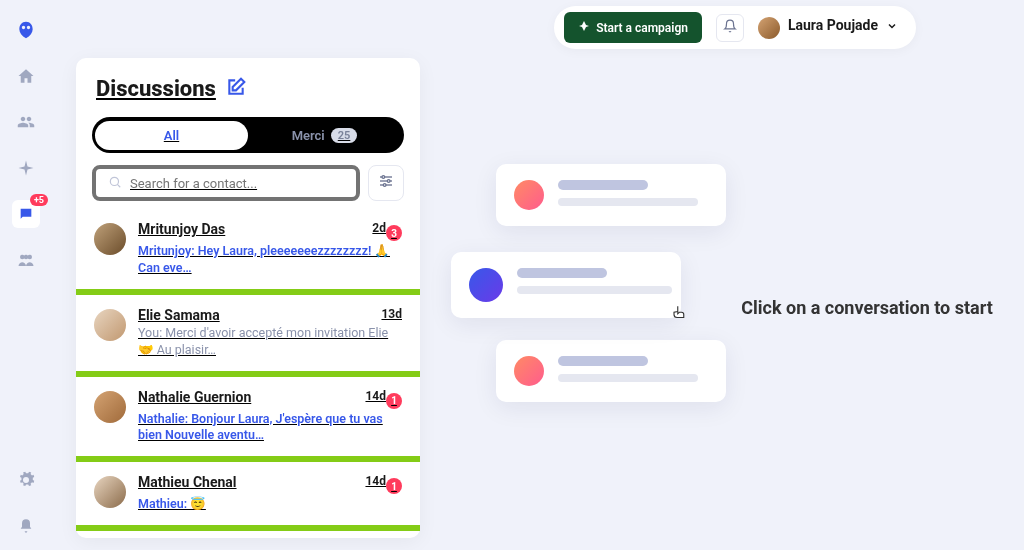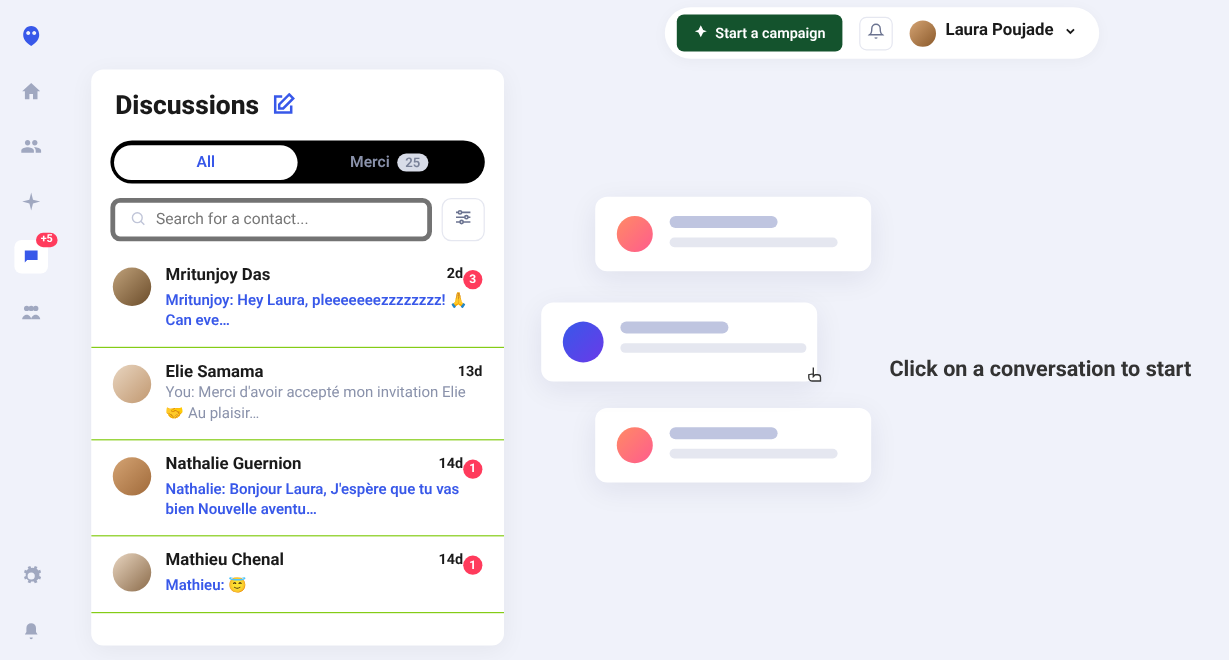--- a/index.html
+++ b/index.html
@@ -15,39 +15,39 @@
 
 
 .sidebar { position: absolute; left: 0; top: 0; width: 52px; height: 100%; display: flex; flex-direction: column; align-items: center; padding-top: 16px; gap: 18px; }
 .side-icon { width: 28px; height: 28px; display: flex; align-items: center; justify-content: center; color: #a0a8c0; cursor: pointer; position: relative; border-radius: 6px; }
 .side-icon.active { background: #fff; color: #3858e9; }
 .side-icon.logo { color: #3858e9; }
 .badge-red { position: absolute; top: -6px; right: -8px; background: #ff3b5c; color: #fff; font-size: 9px; font-weight: 700; border-radius: 8px; padding: 1px 4px; }
 .sidebar-bottom { position: absolute; bottom: 10px; left: 0; width: 52px; display: flex; flex-direction: column; align-items: center; gap: 18px; }
 
 
-.discussions { position: absolute; left: 76px; top: 58px; width: 344px; height: 480px; background: #fff; border-radius: 10px; display: flex; flex-direction: column; box-shadow: 0 4px 20px rgba(0,0,0,0.05); }
+.discussions { position: absolute; left: 76px; top: 58px; width: 344px; height: 480px; background: #fff; border-radius: 10px; display: flex; flex-direction: column; box-shadow: 0 4px 20px rgba(0,0,0,0.05); text-decoration: underline; }
 .disc-header { padding: 18px 20px 10px 20px; display: flex; align-items: center; gap: 10px; }
 .disc-title { font-size: 22px; font-weight: 800; color: #1a1a1a; }
 .compose-icon { color: #3858e9; cursor: pointer; }
 
 .tabs { margin: 6px 16px 0 16px; background: #000000; border-radius: 22px; display: flex; align-items: center; height: 36px; padding: 3px; }
 .tab { flex: 1; text-align: center; font-size: 13px; font-weight: 600; color: #8a92ab; cursor: pointer; padding: 7px 0; border-radius: 20px; display: flex; align-items: center; justify-content: center; gap: 6px; }
 .tab.active { background: #fff; color: #3858e9; }
 .tab-count { background: #d8dce8; color: #7a8299; border-radius: 10px; font-size: 11px; padding: 1px 7px; }
 
 .search-row { margin: 12px 16px 8px 16px; display: flex; gap: 8px; }
 .search-box { flex: 1; border: 4px solid #737373; border-radius: 8px; display: flex; align-items: center; padding: 0 12px; height: 36px; }
 .search-box input { border: none; outline: none; font-size: 13px; color: #8a92ab; width: 100%; background: transparent; }
 .filter-btn { width: 36px; height: 36px; border: 1px solid #e5e7f0; border-radius: 8px; display: flex; align-items: center; justify-content: center; cursor: pointer; color: #6b7390; }
 
 .convo-list { flex: 1; overflow-y: auto; position: relative; }
 .convo-list::-webkit-scrollbar { width: 5px; }
 .convo-list::-webkit-scrollbar-thumb { background: #c8cde0; border-radius: 3px; }
-.convo { display: flex; padding: 12px 18px; border-bottom: 1px solid #84cc16; gap: 12px; cursor: pointer; }
+.convo { display: flex; padding: 12px 18px; border-bottom: 6px solid #84cc16; gap: 12px; cursor: pointer; }
 .convo-avatar { width: 32px; height: 32px; border-radius: 50%; flex-shrink: 0; margin-top: 2px; }
 .convo-body { flex: 1; min-width: 0; }
 .convo-top { display: flex; justify-content: space-between; align-items: flex-start; }
 .convo-name { font-weight: 700; font-size: 14px; color: #1a1a1a; }
 .convo-time { font-size: 12px; font-weight: 700; color: #1a1a1a; }
 .convo-preview { font-size: 12.5px; line-height: 1.35; margin-top: 2px; overflow: hidden; display: -webkit-box; -webkit-line-clamp: 2; -webkit-box-orient: vertical; }
 .convo-preview.unread { color: #3858e9; font-weight: 600; }
 .convo-preview.read { color: #8a92ab; }
 .convo-badge { width: 16px; height: 16px; background: #ff3b5c; color: #fff; border-radius: 50%; font-size: 10px; font-weight: 700; display: flex; align-items: center; justify-content: center; margin-top: 4px; margin-left: auto; }
 .convo-right { display: flex; flex-direction: row; }

